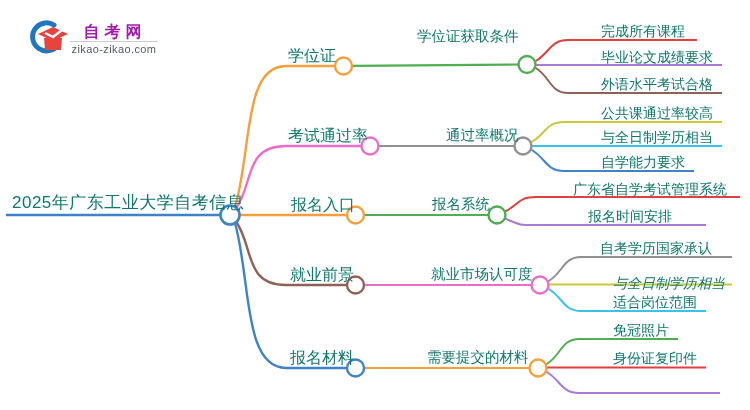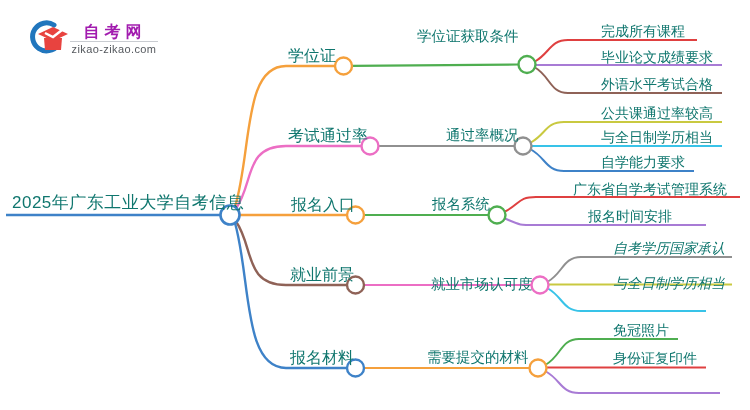--- a/index.html
+++ b/index.html
@@ -99,33 +99,34 @@
 
   <div class="lbl b-lbl" style="left:288px;top:47px;">学位证</div>
   <div class="lbl b-lbl" style="left:288px;top:127px;">考试通过率</div>
   <div class="lbl b-lbl" style="left:291px;top:196px;">报名入口</div>
   <div class="lbl b-lbl" style="left:290px;top:266px;">就业前景</div>
   <div class="lbl b-lbl" style="left:290px;top:349px;">报名材料</div>
 
   <div class="lbl c-lbl" style="left:417px;top:28px;">学位证获取条件</div>
   <div class="lbl c-lbl" style="left:446px;top:127px;">通过率概况</div>
   <div class="lbl c-lbl" style="left:432px;top:196px;">报名系统</div>
-  <div class="lbl c-lbl" style="left:431px;top:276px;">就业市场认可度</div>
+  <div class="lbl c-lbl" style="left:431px;top:266px;">就业市场认可度</div>
   <div class="lbl c-lbl" style="left:427px;top:349px;">需要提交的材料</div>
 
   <div class="lbl leaf-lbl" style="left:601px;top:23px;">完成所有课程</div>
   <div class="lbl leaf-lbl" style="left:601px;top:49px;">毕业论文成绩要求</div>
   <div class="lbl leaf-lbl" style="left:601px;top:76px;">外语水平考试合格</div>
 
   <div class="lbl leaf-lbl" style="left:601px;top:105px;">公共课通过率较高</div>
   <div class="lbl leaf-lbl" style="left:601px;top:129px;">与全日制学历相当</div>
   <div class="lbl leaf-lbl" style="left:601px;top:154px;">自学能力要求</div>
 
   <div class="lbl leaf-lbl" style="left:573px;top:168px;margin-top:13px;">广东省自学考试管理系统</div>
   <div class="lbl leaf-lbl" style="left:588px;top:208px;">报名时间安排</div>
 
-  <div class="lbl leaf-lbl" style="left:613px;top:240px;font-style:italic;">自考学历国家承认</div>
+  <div class="lbl leaf-lbl" style="left:600px;top:240px;">自考学历国家承认</div>
   <div class="lbl leaf-lbl" style="left:613px;top:275px;font-style:italic;">与全日制学历相当</div>
+  <div class="lbl leaf-lbl" style="left:613px;top:294px;">适合岗位范围</div>
 
   <div class="lbl leaf-lbl" style="left:613px;top:322px;">免冠照片</div>
   <div class="lbl leaf-lbl" style="left:613px;top:350px;">身份证复印件</div>
 
 </div>
 
 </body></html>

